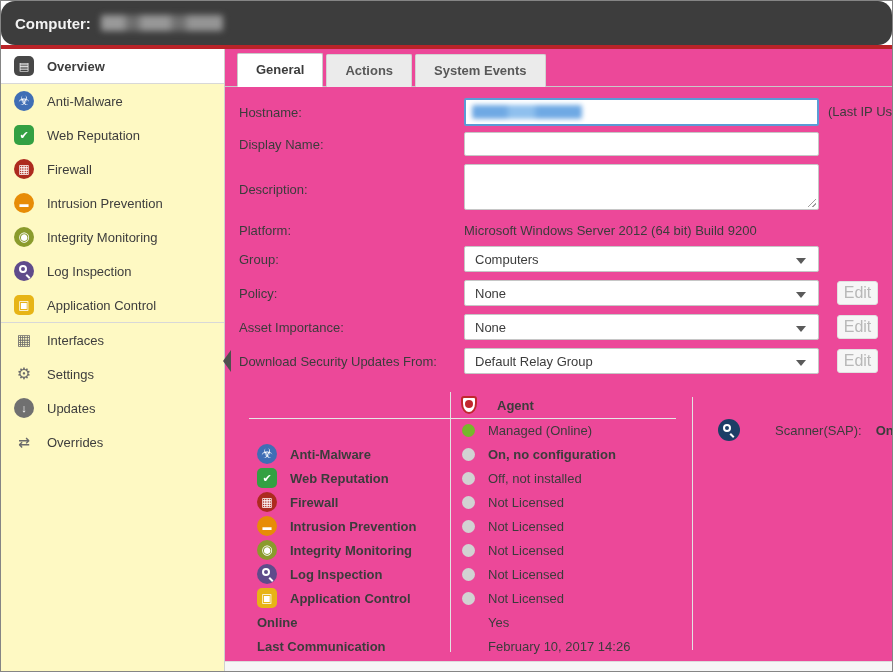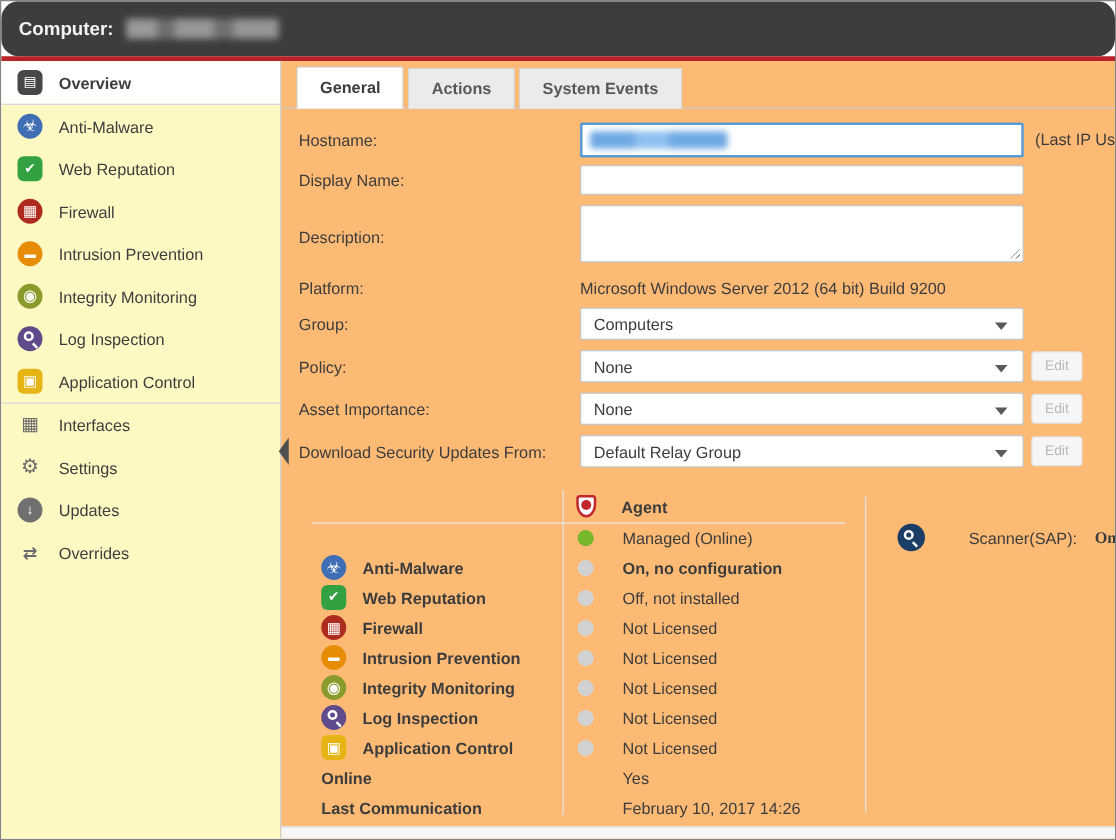--- a/index.html
+++ b/index.html
@@ -12,21 +12,21 @@
   .hdr { height:44px; background:#3d3d3d; display:flex; align-items:center; padding-left:14px;border-radius:14px; }
   .hdr-title { color:#f2f2f2; font-size:15px; font-weight:bold; }
   .hdr-redact { display:inline-block; width:122px; height:16px; margin-left:10px;
                 background:linear-gradient(90deg,#9a9a9a 0 18%,#6f6f6f 22% 30%,#989898 34% 55%,#707070 60% 68%,#959595 72% 100%);
                 filter:blur(3px); border-radius:2px; }
   .redbar { height:4px; background:#b92328; }
 
   
   .body { display:flex; height:622px; }
   .sidebar { position:relative; width:224px; background:#fef9c3; border-right:1px solid #cfcfcf; flex:none; }
-  .content { position:relative; flex:1; background:#fdba74; overflow:hidden; }
+  .content { position:relative; flex:1; background:#ec4899; overflow:hidden; }
 
   
   .sb-item { display:flex; align-items:center; height:34px; padding-left:13px; gap:13px;
              font-size:13px; color:#3d3d3d; cursor:pointer; }
   .sb-item.active { background:#fff; font-weight:bold; }
   .sb-div { height:1px; background:#d8d8d8; }
   .collapse { position:absolute; right:-7px; top:301px; width:0; height:0; z-index:5;
               border-top:11px solid transparent; border-bottom:11px solid transparent;
               border-right:8px solid #4f4f4f; }
 
@@ -77,51 +77,51 @@
   .tarea::after { content:""; position:absolute; right:2px; bottom:2px; width:9px; height:9px;
                   background:repeating-linear-gradient(-45deg,transparent 0 2px,#9f9f9f 2px 3px);
                   clip-path:polygon(100% 0,100% 100%,0 100%); }
   .static-val { font-size:13px; color:#3c3c3c; }
   .ddl { width:355px; height:26px; border:1px solid #c6c6c6; border-radius:2px; background:#fff;
          display:flex; align-items:center; padding:0 10px; font-size:13px; color:#3c3c3c;
          position:relative; cursor:pointer;text-align:right; }
   .ddl::after { content:""; position:absolute; right:12px; top:11px; width:0; height:0;
                 border-left:5px solid transparent; border-right:5px solid transparent;
                 border-top:6px solid #5a5a5a; }
-  .editbtn { margin-left:6px; width:41px; height:24px; background:#f6f6f6; border:1px solid #e1e1e1;
-             border-radius:3px; color:#b8b8b8; font-size:11px; font-family:inherit; cursor:default; }
+  .editbtn { margin-left:18px; width:41px; height:24px; background:#f6f6f6; border:1px solid #e1e1e1;
+             border-radius:3px; color:#b8b8b8; font-size:16px; font-family:inherit; cursor:default; }
   .mb8 { margin-bottom:8px; } .mb10 { margin-bottom:10px; }
   .plat-row { margin-bottom:6px; min-height:20px; }
 
   
   .sg-wrap { position:relative; margin-top:18px; }
   .vl1 { position:absolute; left:225px; top:0; bottom:6px; width:1px; background:#e2e2e2; }
   .vl2 { position:absolute; left:467px; top:5px; bottom:8px; width:1px; background:#e2e2e2; }
   .hl  { position:absolute; left:24px; top:26px; width:427px; height:1px; background:#e6e6e6; }
   .sg { display:grid; grid-template-columns:225px 242px auto; grid-template-rows:26px repeat(10,24px); }
   .c1 { display:flex; align-items:center; padding-left:32px; gap:13px;
         font-size:13px; color:#3c3c3c; font-weight:bold; }
   .c1.noicon { padding-left:32px;text-align:center; }
-  .c2 { display:flex; align-items:center; padding-left:12px; gap:23px; font-size:13px; color:#3c3c3c; }
+  .c2 { display:flex; align-items:center; padding-left:12px; gap:13px; font-size:13px; color:#3c3c3c; }
   .c2 .b { font-weight:bold; }
   .c3 { display:flex; align-items:center; padding-left:26px; font-size:13px; color:#3c3c3c; }
   .dot { flex:none; width:13px; height:13px; border-radius:50%; }
   .dot.green { background:#76b82a; }
   .dot.gray  { background:#d2d2d2; }
   .dot.none  { background:transparent; }
   .agent-hd { font-weight:bold; color:#3c3c3c; font-size:13px; }
   .shield { position:relative; flex:none; width:16px; height:18px; background:#fff;
             border:2px solid #c1272d; border-radius:3px 3px 50% 50% / 3px 3px 60% 60%; }
   .shield::after { content:""; position:absolute; left:2px; top:2px; width:8px; height:8px;
                    background:#c1272d; border-radius:50%; }
   .scan-ic { position:relative; flex:none; width:22px; height:22px; border-radius:50%;
              background:#1c3e66; margin-right:35px; }
   .scan-ic .mag { left:5px; top:5px; }
   .scan-label { margin-right:14px; }
-  .scan-val { font-weight:bold;font-family:Liberation Serif, serif; }
+  .scan-val { font-weight:bold; }
 
   .content-footer { position:absolute; left:0; right:0; bottom:0; height:10px;
                     background:#f6f6f6; border-top:1px solid #dcdcdc; }
 </style>
 </head>
 <body>
 
 <div class="win">
 
   <div class="hdr">

